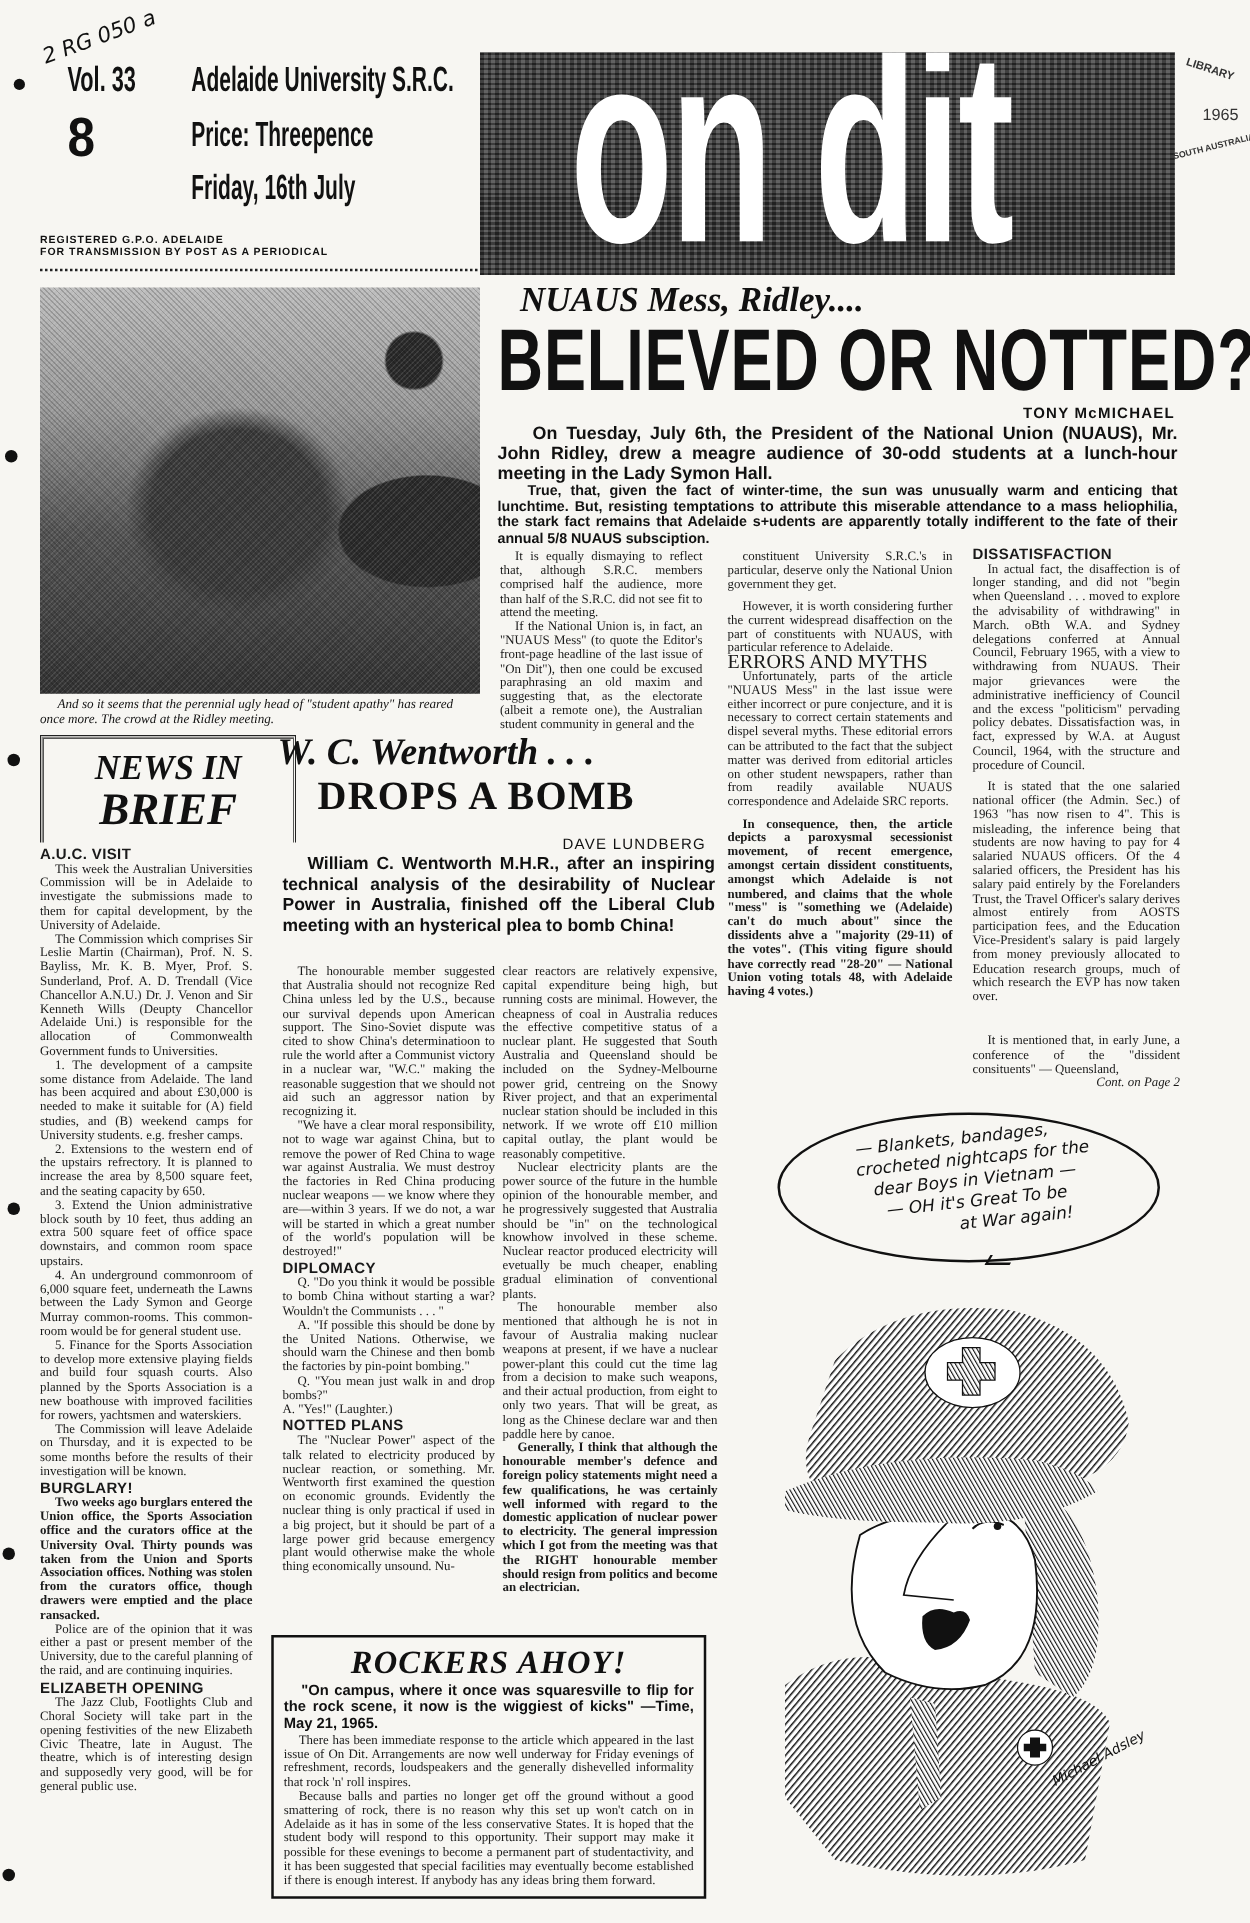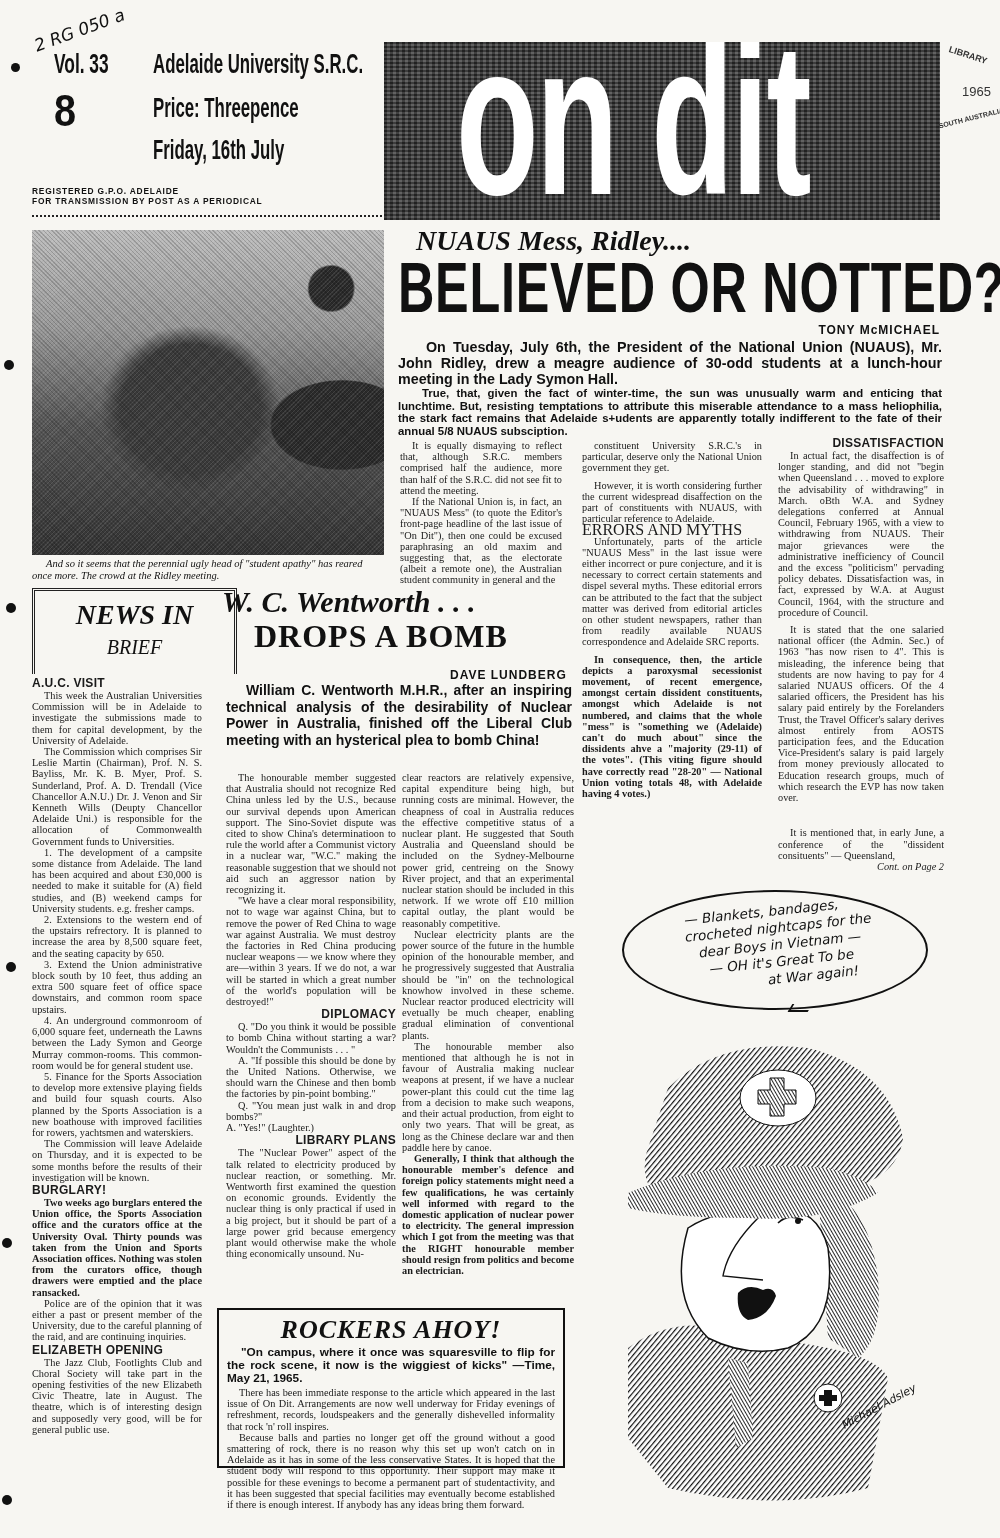--- a/index.html
+++ b/index.html
@@ -5,21 +5,21 @@
   *{box-sizing:border-box;margin:0;padding:0}
   html,body{width:1000px;height:1538px;background:#f7f6f2;overflow:hidden}
   body{position:relative;font-family:"DejaVu Serif",serif;color:#111}
   .abs{position:absolute}
   .serif{font-family:"Liberation Serif","DejaVu Serif",serif}
   .sans{font-family:"Liberation Sans","DejaVu Sans",sans-serif}
   .cond{font-family:"Liberation Sans","DejaVu Sans",sans-serif;font-weight:bold;transform-origin:left top}
   .body-text{font-family:"Liberation Serif","DejaVu Serif",serif;font-size:10.3px;line-height:11.2px;text-align:justify;color:#1a1a1a}
   .body-text p{text-indent:12px}
   .subhead{font-family:"Liberation Sans","DejaVu Sans",sans-serif;font-weight:bold;font-size:12px;letter-spacing:.3px;line-height:14px}
-  .subhead.c{text-align:right}
+  .subhead.c{text-align:left}
   .handwritten{position:absolute;font-family:"DejaVu Sans",sans-serif;font-style:italic;color:#111}
   .dot{position:absolute;width:10px;height:10px;border-radius:50%;background:#111}
 </style>
 </head>
 <body>
 
 <div class="handwritten" style="left:32px;top:20px;font-size:17px;transform:rotate(-20deg);">2 RG 050 a</div>
 <div class="dot" style="left:11px;top:63px;width:9px;height:9px"></div>
 
 <div class="abs cond" style="left:54px;top:48px;font-size:28px;transform:scaleX(.62);">Vol. 33</div>
@@ -76,21 +76,21 @@
 <div class="abs body-text" style="left:778px;top:436px;width:166px">
   <div class="subhead c">DISSATISFACTION</div>
   <p>In actual fact, the disaffection is of longer standing, and did not "begin when Queensland . . . moved to explore the advisability of withdrawing" in March. oBth W.A. and Sydney delegations conferred at Annual Council, February 1965, with a view to withdrawing from NUAUS. Their major grievances were the administrative inefficiency of Council and the excess "politicism" pervading policy debates. Dissatisfaction was, in fact, expressed by W.A. at August Council, 1964, with the structure and procedure of Council.</p>
   <p style="margin-top:6px">It is stated that the one salaried national officer (the Admin. Sec.) of 1963 "has now risen to 4". This is misleading, the inference being that students are now having to pay for 4 salaried NUAUS officers. Of the 4 salaried officers, the President has his salary paid entirely by the Forelanders Trust, the Travel Officer's salary derives almost entirely from AOSTS participation fees, and the Education Vice-President's salary is paid largely from money previously allocated to Education research groups, much of which research the EVP has now taken over.</p>
   <p style="margin-top:24px">It is mentioned that, in early June, a conference of the "dissident consituents" — Queensland,</p>
   <div style="text-align:right;font-style:italic">Cont. on Page 2</div>
 </div>
 
 <div class="abs" style="left:32px;top:588px;width:205px;height:86px;border:3px double #222;border-bottom:none;text-align:center">
   <div class="serif" style="font-size:28px;font-weight:bold;font-style:italic;line-height:32px;margin-top:8px">NEWS IN</div>
-  <div class="serif" style="font-size:20px;font-weight:normal;font-style:italic;line-height:32px">BRIEF</div>
+  <div class="serif" style="font-size:36px;font-weight:bold;font-style:italic;line-height:32px">BRIEF</div>
 </div>
 <div class="dot" style="left:6px;top:603px"></div>
 <div class="dot" style="left:6px;top:962px"></div>
 <div class="dot" style="left:2px;top:1238px"></div>
 <div class="dot" style="left:2px;top:1495px"></div>
 
 <div class="abs body-text" style="left:32px;top:676px;width:170px">
   <div class="subhead">A.U.C. VISIT</div>
   <p>This week the Australian Universities Commission will be in Adelaide to investigate the submissions made to them for capital development, by the University of Adelaide.</p>
   <p style="font-weight:normal">The Commission which comprises Sir Leslie Martin (Chairman), Prof. N. S. Bayliss, Mr. K. B. Myer, Prof. S. Sunderland, Prof. A. D. Trendall (Vice Chancellor A.N.U.) Dr. J. Venon and Sir Kenneth Wills (Deupty Chancellor Adelaide Uni.) is responsible for the allocation of Commonwealth Government funds to Universities.</p>
@@ -102,43 +102,43 @@
   <p>The Commission will leave Adelaide on Thursday, and it is expected to be some months before the results of their investigation will be known.</p>
   <div class="subhead">BURGLARY!</div>
   <p style="font-weight:bold">Two weeks ago burglars entered the Union office, the Sports Association office and the curators office at the University Oval. Thirty pounds was taken from the Union and Sports Association offices. Nothing was stolen from the curators office, though drawers were emptied and the place ransacked.</p>
   <p>Police are of the opinion that it was either a past or present member of the University, due to the careful planning of the raid, and are continuing inquiries.</p>
   <div class="subhead">ELIZABETH OPENING</div>
   <p>The Jazz Club, Footlights Club and Choral Society will take part in the opening festivities of the new Elizabeth Civic Theatre, late in August. The theatre, which is of interesting design and supposedly very good, will be for general public use.</p>
 </div>
 
 <div class="abs serif" style="left:222px;top:585px;font-size:30px;font-style:italic;font-weight:bold;white-space:nowrap">W. C. Wentworth . . .</div>
 <div class="abs serif" style="left:254px;top:618px;font-size:32px;font-weight:bold;letter-spacing:1px;white-space:nowrap">DROPS A BOMB</div>
-<div class="abs sans" style="left:450px;top:668px;font-size:12px;font-weight:bold;letter-spacing:1px">DAVE LUNDBERG</div>
+<div class="abs sans" style="left:450px;top:668px;font-size:12px;font-weight:normal;letter-spacing:1px">DAVE LUNDBERG</div>
 <div class="abs sans" style="left:226px;top:682px;width:346px;font-size:14px;line-height:16.5px;font-weight:bold;text-align:justify;text-indent:20px">William C. Wentworth M.H.R., after an inspiring technical analysis of the desirability of Nuclear Power in Australia, finished off the Liberal Club meeting with an hysterical plea to bomb China!</div>
 
 <div class="abs body-text" style="left:226px;top:772px;width:170px">
   <p>The honourable member suggested that Australia should not recognize Red China unless led by the U.S., because our survival depends upon American support. The Sino-Soviet dispute was cited to show China's determinatioon to rule the world after a Communist victory in a nuclear war, "W.C." making the reasonable suggestion that we should not aid such an aggressor nation by recognizing it.</p>
   <p>"We have a clear moral responsibility, not to wage war against China, but to remove the power of Red China to wage war against Australia. We must destroy the factories in Red China producing nuclear weapons — we know where they are—within 3 years. If we do not, a war will be started in which a great number of the world's population will be destroyed!"</p>
   <div class="subhead c">DIPLOMACY</div>
   <p>Q. "Do you think it would be possible to bomb China without starting a war? Wouldn't the Communists . . . "</p>
   <p>A. "If possible this should be done by the United Nations. Otherwise, we should warn the Chinese and then bomb the factories by pin-point bombing."</p>
   <p>Q. "You mean just walk in and drop bombs?"</p>
   <p style="text-indent:0">A. "Yes!" (Laughter.)</p>
-  <div class="subhead c">LIBRARY PLANS</div>
+  <div class="subhead c">NOTTED PLANS</div>
   <p>The "Nuclear Power" aspect of the talk related to electricity produced by nuclear reaction, or something. Mr. Wentworth first examined the question on economic grounds. Evidently the nuclear thing is only practical if used in a big project, but it should be part of a large power grid because emergency plant would otherwise make the whole thing economically unsound. Nu-</p>
 </div>
 
 <div class="abs body-text" style="left:402px;top:772px;width:172px">
   <p style="text-indent:0">clear reactors are relatively expensive, capital expenditure being high, but running costs are minimal. However, the cheapness of coal in Australia reduces the effective competitive status of a nuclear plant. He suggested that South Australia and Queensland should be included on the Sydney-Melbourne power grid, centreing on the Snowy River project, and that an experimental nuclear station should be included in this network. If we wrote off £10 million capital outlay, the plant would be reasonably competitive.</p>
   <p>Nuclear electricity plants are the power source of the future in the humble opinion of the honourable member, and he progressively suggested that Australia should be "in" on the technological knowhow involved in these scheme. Nuclear reactor produced electricity will evetually be much cheaper, enabling gradual elimination of conventional plants.</p>
   <p>The honourable member also mentioned that although he is not in favour of Australia making nuclear weapons at present, if we have a nuclear power-plant this could cut the time lag from a decision to make such weapons, and their actual production, from eight to only two years. That will be great, as long as the Chinese declare war and then paddle here by canoe.</p>
   <p style="font-weight:bold">Generally, I think that although the honourable member's defence and foreign policy statements might need a few qualifications, he was certainly well informed with regard to the domestic application of nuclear power to electricity. The general impression which I got from the meeting was that the RIGHT honourable member should resign from politics and become an electrician.</p>
 </div>
 
-<div class="abs" style="left:217px;top:1308px;width:348px;height:160px;border:2px solid #111;padding:6px 8px">
+<div class="abs" style="left:217px;top:1308px;width:348px;height:211px;border:2px solid #111;padding:6px 8px">
   <div class="serif" style="text-align:center;font-size:26px;font-style:italic;font-weight:bold;line-height:28px;letter-spacing:1px">ROCKERS AHOY!</div>
   <div class="sans" style="font-size:11.8px;line-height:13px;font-weight:bold;text-align:justify;text-indent:14px;margin-top:2px">"On campus, where it once was squaresville to flip for the rock scene, it now is the wiggiest of kicks" —Time, May 21, 1965.</div>
   <div class="body-text" style="margin-top:2px">
     <p>There has been immediate response to the article which appeared in the last issue of On Dit. Arrangements are now well underway for Friday evenings of refreshment, records, loudspeakers and the generally dishevelled informality that rock 'n' roll inspires.</p>
     <p>Because balls and parties no longer get off the ground without a good smattering of rock, there is no reason why this set up won't catch on in Adelaide as it has in some of the less conservative States. It is hoped that the student body will respond to this opportunity. Their support may make it possible for these evenings to become a permanent part of studentactivity, and it has been suggested that special facilities may eventually become established if there is enough interest. If anybody has any ideas bring them forward.</p>
   </div>
 </div>
 
 <div class="abs" style="left:622px;top:890px;width:306px;height:120px;border:2px solid #111;border-radius:50%"></div>
 <div class="abs" style="left:790px;top:1004px;width:20px;height:8px;border-bottom:2px solid #111;border-left:2px solid #111;transform:skewX(-30deg)"></div>

